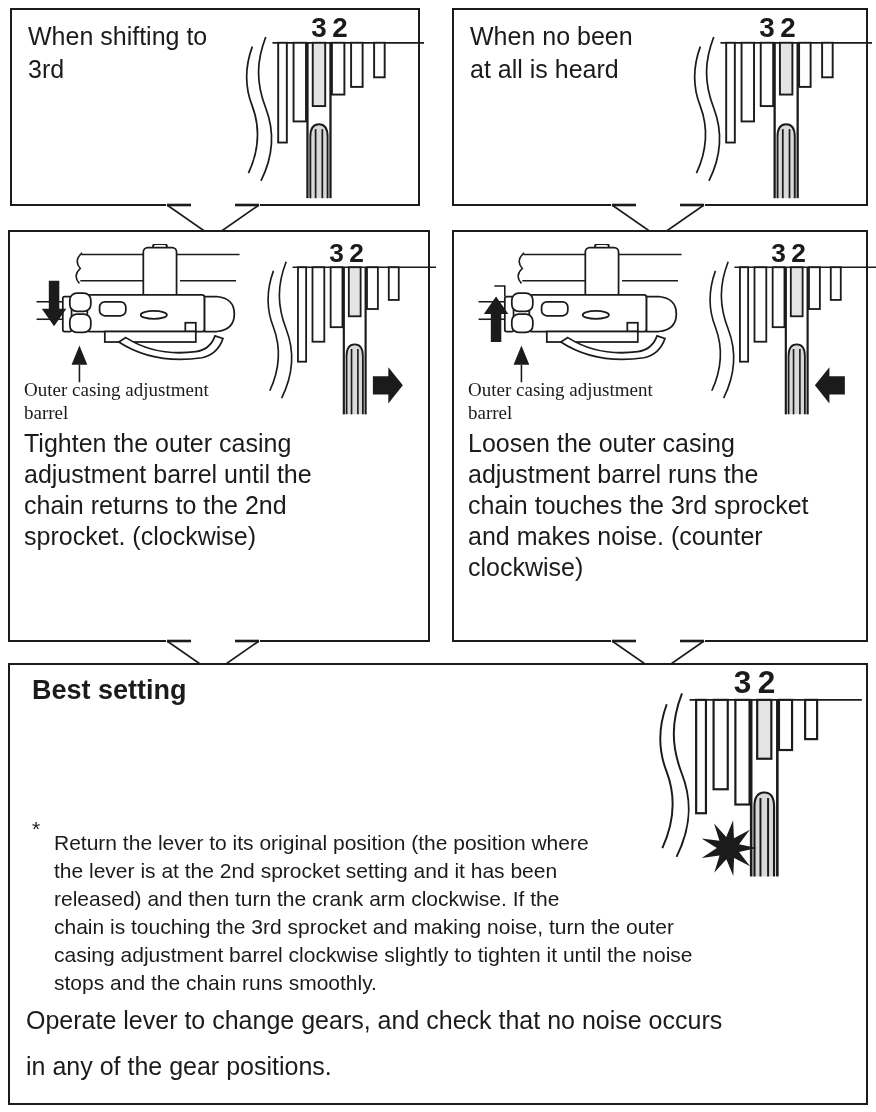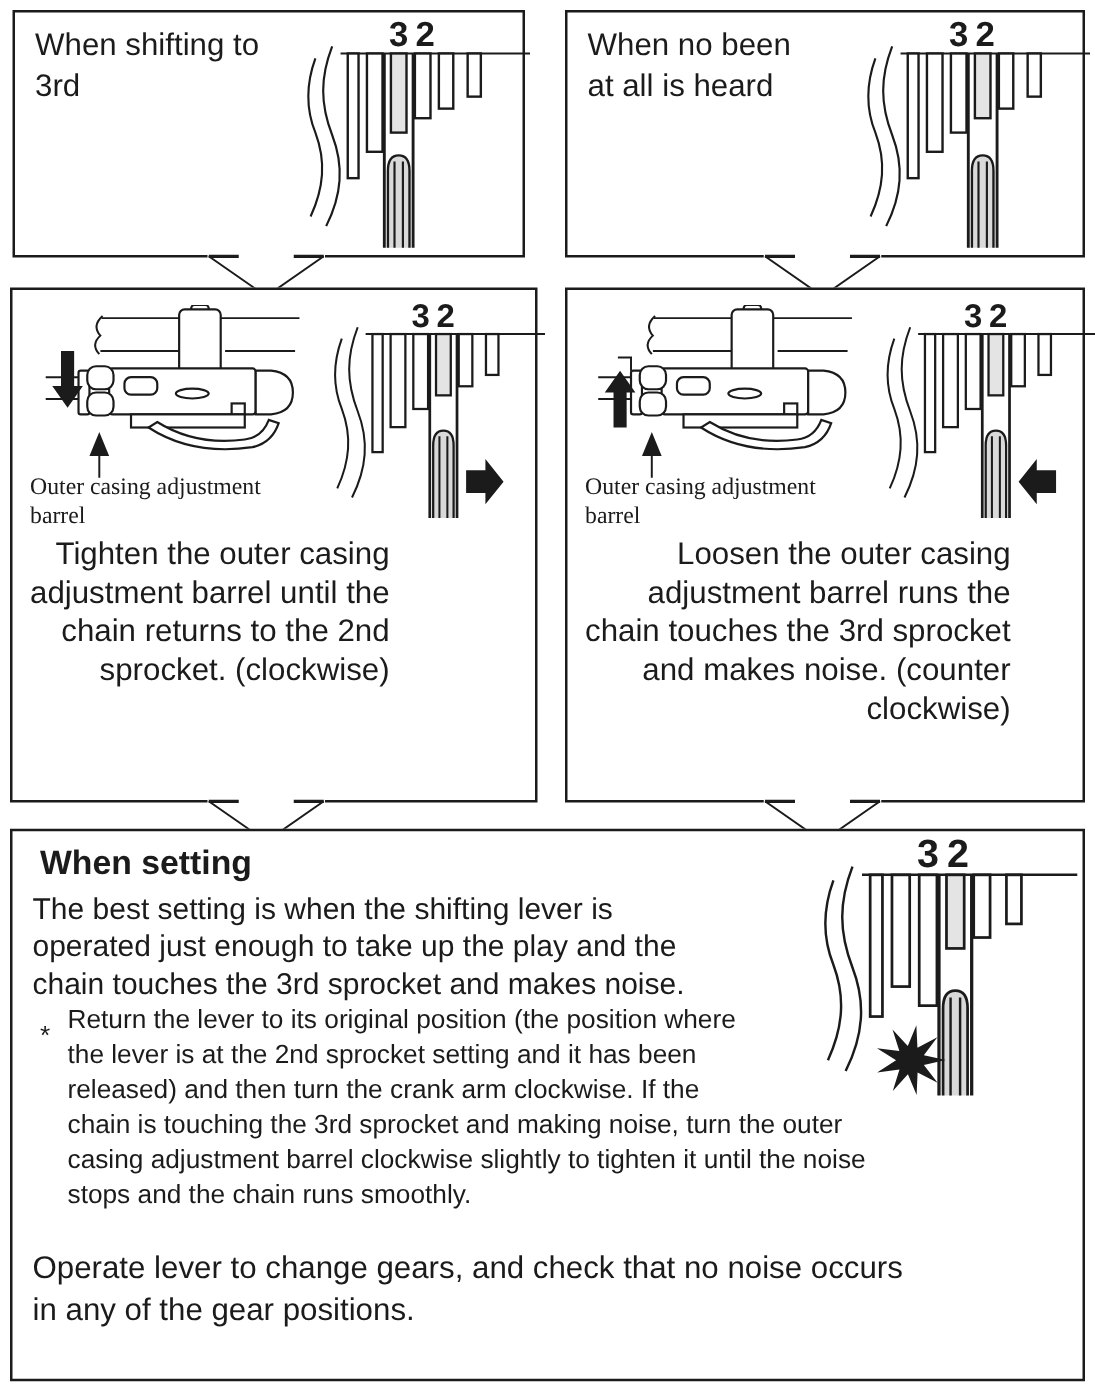--- a/index.html
+++ b/index.html
@@ -4,27 +4,27 @@
 <style>
   html,body{margin:0;padding:0;background:#ffffff;}
   .page{
     position:relative; width:876px; height:1112px; background:#ffffff;
     font-family:"Liberation Sans","DejaVu Sans",sans-serif; color:#1b1b1b;
     overflow:hidden;
   }
   .box{position:absolute; border:2px solid #1b1b1b; background:#ffffff; box-sizing:border-box;}
   .t{position:absolute; white-space:pre-line; color:#1b1b1b;}
   .title{font-size:25px; line-height:33px;}
-  .body-mid{font-size:25px; line-height:31px;text-align:right;}
+  .body-mid{font-size:25px; line-height:31px;}
   .callout{font-size:19px; line-height:23px;font-family:Liberation Serif, serif;}
   .heading{font-size:27px; font-weight:bold;}
   .para1{font-size:24px; line-height:30px;}
   .note{font-size:21px; line-height:28px;}
   .note-marker{font-size:21px;}
-  .para2{font-size:25px; line-height:34px;}
+  .para2{font-size:25px; line-height:46px;}
   .diag{position:absolute;}
   .diag svg{display:block;}
   .flow-arrow{position:absolute;}
   
   .ln{fill:none;stroke:#1b1b1b;stroke-width:1.8px;}
   .ln2{fill:none;stroke:#1b1b1b;stroke-width:2.4px;}
   .bar{fill:#ffffff;stroke:#1b1b1b;stroke-width:2px;}
   .shaded{fill:#e4e4e4;}
   .pulley{fill:#d9d9d9;stroke:#1b1b1b;stroke-width:2px;}
   .blk{fill:#1b1b1b;stroke:none;}
@@ -247,26 +247,23 @@
           <line x1="120.5" y1="30" x2="120.5" y2="192" class="ln2"></line>
           <rect x="102" y="30" width="13" height="54" class="bar shaded"></rect>
           <path d="M99.5,192 L99.5,128 Q99.5,115 108.5,115 Q117.5,115 117.5,128 L117.5,192" class="pulley"></path>
           <line x1="105" y1="120" x2="105" y2="192" class="ln"></line>
           <line x1="112" y1="120" x2="112" y2="192" class="ln"></line>
           <polygon points="79.9,140.4 80.7,156.9 95.3,149.2 85.4,162.4 101.5,165.9 85.4,169.5 95.5,182.6 80.8,175.1 80.1,191.6 73.7,176.3 62.6,188.6 67.5,172.8 51.1,175.0 65.0,166.0 51.0,157.2 67.4,159.3 62.4,143.5 73.6,155.7" class="blk"></polygon>
           <text x="88.5" y="24" class="num">3</text>
           <text x="110.5" y="24" class="num">2</text>
         </svg>
       </div>
-    <div class="t heading" style="left:22px;top:10px;">When setting</div>
-    <div class="t para1" style="left:16px;top:48px;">The best setting is when the shifting lever is
-operated just enough to take up the play and the
-chain touches the 3rd sprocket and makes noise.</div>
+    <div class="t heading" style="left:22px;top:10px;">Best setting</div>
     <div class="t note-marker" style="left:22px;top:152px;">*</div>
-    <div class="t note" style="left:44px;top:137px;">Return the lever to its original position (the position where
+    <div class="t note" style="left:44px;top:164px;">Return the lever to its original position (the position where
 the lever is at the 2nd sprocket setting and it has been
 released) and then turn the crank arm clockwise. If the
 chain is touching the 3rd sprocket and making noise, turn the outer
 casing adjustment barrel clockwise slightly to tighten it until the noise
 stops and the chain runs smoothly.</div>
     <div class="t para2" style="left:16px;top:332px;">Operate lever to change gears, and check that no noise occurs
 in any of the gear positions.</div>
   </div>
 
 </div>

